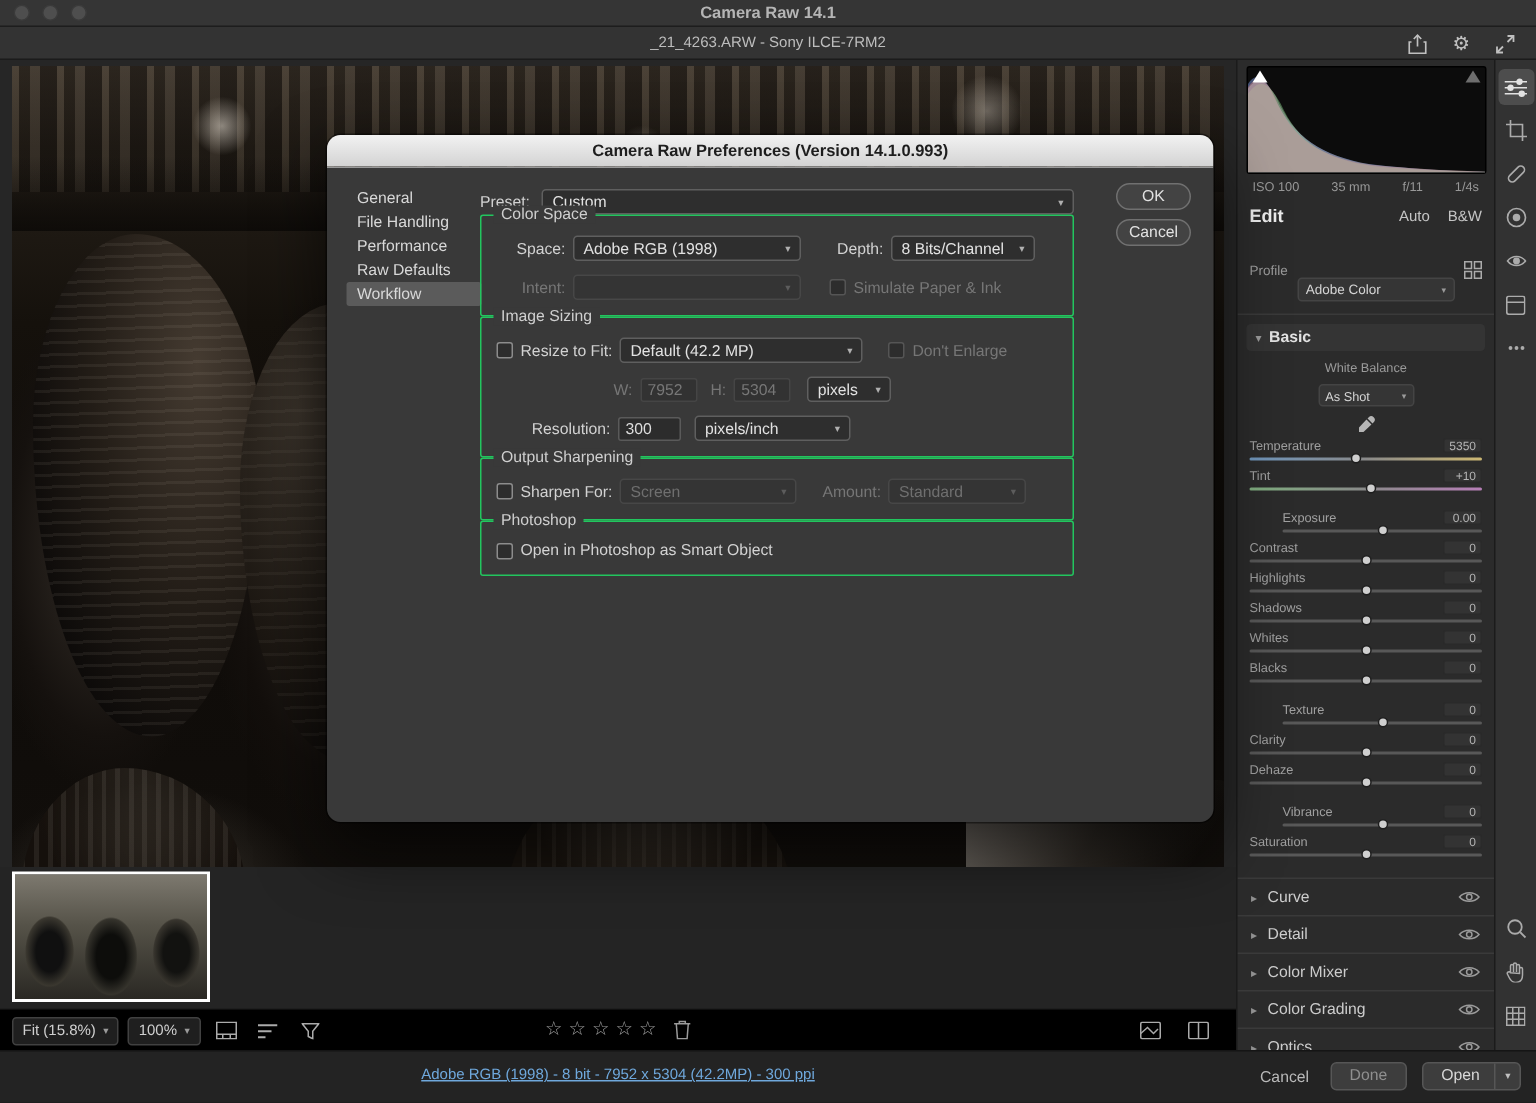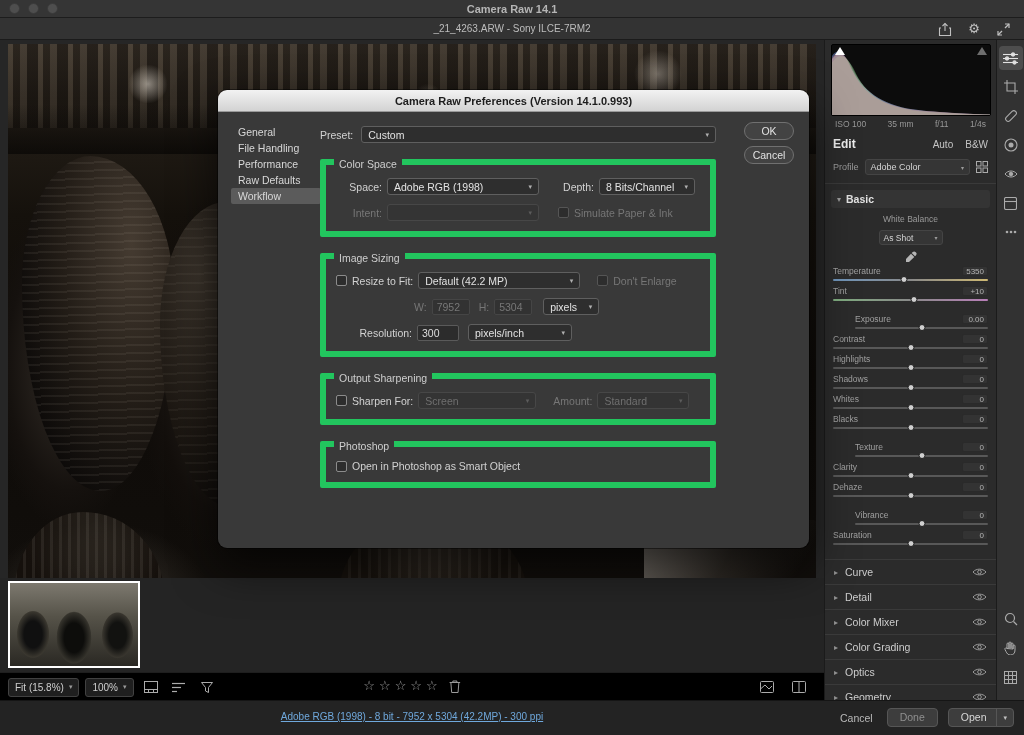--- a/index.html
+++ b/index.html
@@ -85,21 +85,21 @@
   .hist { position:relative; margin:4px 6px 0; width:160px; height:72px; background:#0c0c0c; border:1px solid #000; border-radius:2px; }
   .clip { position:absolute; top:2px; width:0; height:0; border-left:5px solid transparent; border-right:5px solid transparent; cursor:pointer; }
   .clip.l { left:3px; border-bottom:8px solid #ffffff; }
   .clip.r { right:3px; border-bottom:8px solid #6e6e6e; }
   .exifrow { display:flex; justify-content:space-between; margin:3px 10px 0; font-size:8.5px; color:#989898; }
   .editrow { display:flex; align-items:center; margin:8px 8px 0; }
   .edittitle { font-size:12px; font-weight:bold; color:#ededed; flex:1; }
   .editbtn { font-size:10px; color:#c4c4c4; margin-left:12px; cursor:pointer; }
   .profrow { display:flex; align-items:center; margin:8px 8px 0; gap:6px; }
   .proflabel { font-size:9px; color:#9a9a9a; }
-  .profsel { flex:1; height:16px; display:flex; align-items:center; justify-content:space-between; background:#353535; border:1px solid #444; border-radius:3px; padding:0 5px; font-size:9px; color:#d5d5d5; }
+  .profsel { flex:1; height:16px; display:flex; align-items:center; justify-content:space-between; background:#353535; border:1px solid #444; border-radius:3px; padding:0 5px; font-size:9px; color:#d5d5d5;margin-top:26px; }
   .profsel .ar { font-size:6px; color:#9a9a9a; }
   .rdivider { border-top:1px solid #3a3a3a; margin:8px 0 0; }
   .basichdr { display:flex; align-items:center; gap:5px; margin:6px 6px 0; height:18px; background:#343434; border-radius:3px; padding:0 6px; }
   .basichdr .chev { font-size:8px; color:#9a9a9a; }
   .basichdr .t { font-size:10.5px; font-weight:bold; color:#e2e2e2; }
   .wbrow { display:flex; align-items:center; margin:6px 8px 0; gap:6px;flex-direction:column; }
   .wblabel { font-size:8.5px; color:#9a9a9a; flex:1; }
   .wbsel { width:64px; height:15px; display:flex; align-items:center; justify-content:space-between; background:#353535; border:1px solid #444; border-radius:3px; padding:0 4px; font-size:8.5px; color:#d5d5d5; }
   .wbsel .ar { font-size:6px; color:#9a9a9a; }
   .slider { margin:3px 8px 0; height:17px; position:relative; }
@@ -136,21 +136,21 @@
   .pill.cancel { top:34px; }
   .dform { position:absolute; left:102px; top:14px; width:396px; }
   .presetrow { display:flex; align-items:center; gap:8px; }
   .dlabel { font-size:10.5px; color:#d2d2d2; }
   .dlabel.dim, .dim { color:#767676; }
   .sel { height:17px; display:flex; align-items:center; justify-content:space-between; background:#2e2e2e; border:1px solid #5f5f5f; border-radius:3px; padding:0 6px; font-size:10.5px; color:#e2e2e2; cursor:pointer; }
   .sel .ar { font-size:7px; color:#b0b0b0; margin-left:6px; }
   .sel.disabled { color:#6f6f6f; border-color:#474747; background:#343434; cursor:default; }
   .sel.disabled .ar { color:#5c5c5c; }
   .grow { flex:1; }
-  .group { position:relative; border:6px solid #22c55e; border-radius:2px; margin-top:16px; padding:4px 10px 10px; }
+  .group { position:relative; border:1px solid #22c55e; border-radius:2px; padding:4px 10px 10px; }
   .legend { position:absolute; top:-7px; left:8px; background:#393939; padding:0 5px; font-size:10.5px; color:#cfcfcf; }
   .frow { display:flex; align-items:center; gap:5px; margin-top:9px; }
   .lbl-r { text-align:right; }
   .w46 { width:46px; } .w42 { width:42px; } .w76 { width:76px; }
   .cb { width:11px; height:11px; border:1px solid #8c8c8c; background:#2d2d2d; border-radius:2px; display:inline-block; flex:none; cursor:pointer; }
   .cb.dim { border-color:#555; cursor:default; }
   .tin { height:16px; background:#2c2c2c; border:1px solid #5a5a5a; border-radius:2px; color:#dddddd; font-size:10.5px; padding:0 4px; font-family:"Liberation Sans", sans-serif; }
   .tin.dim { color:#777; border-color:#454545; background:#323232; }
   .indent78 { margin-left:78px; }
   svg { display:block; }

